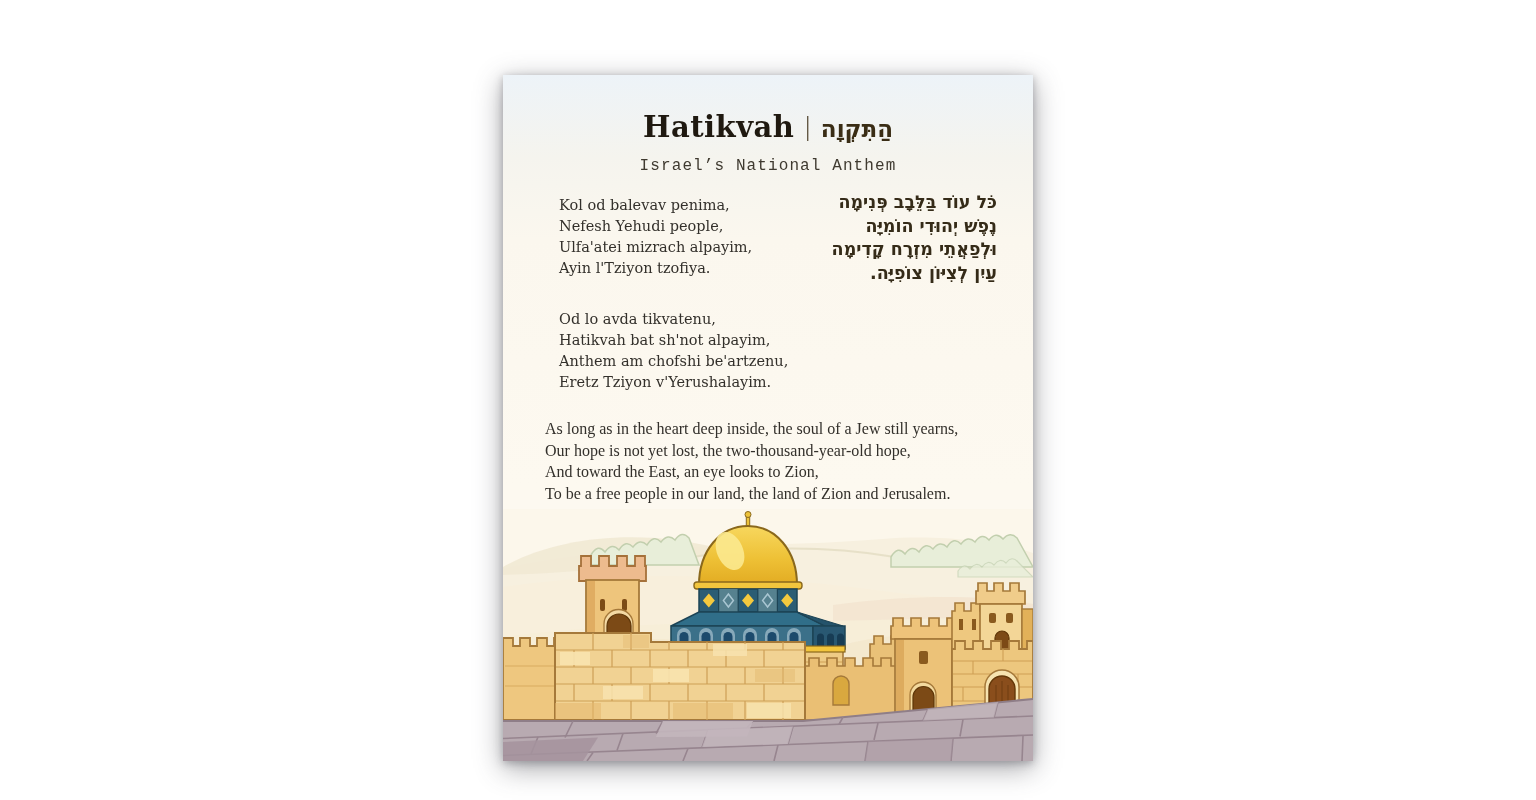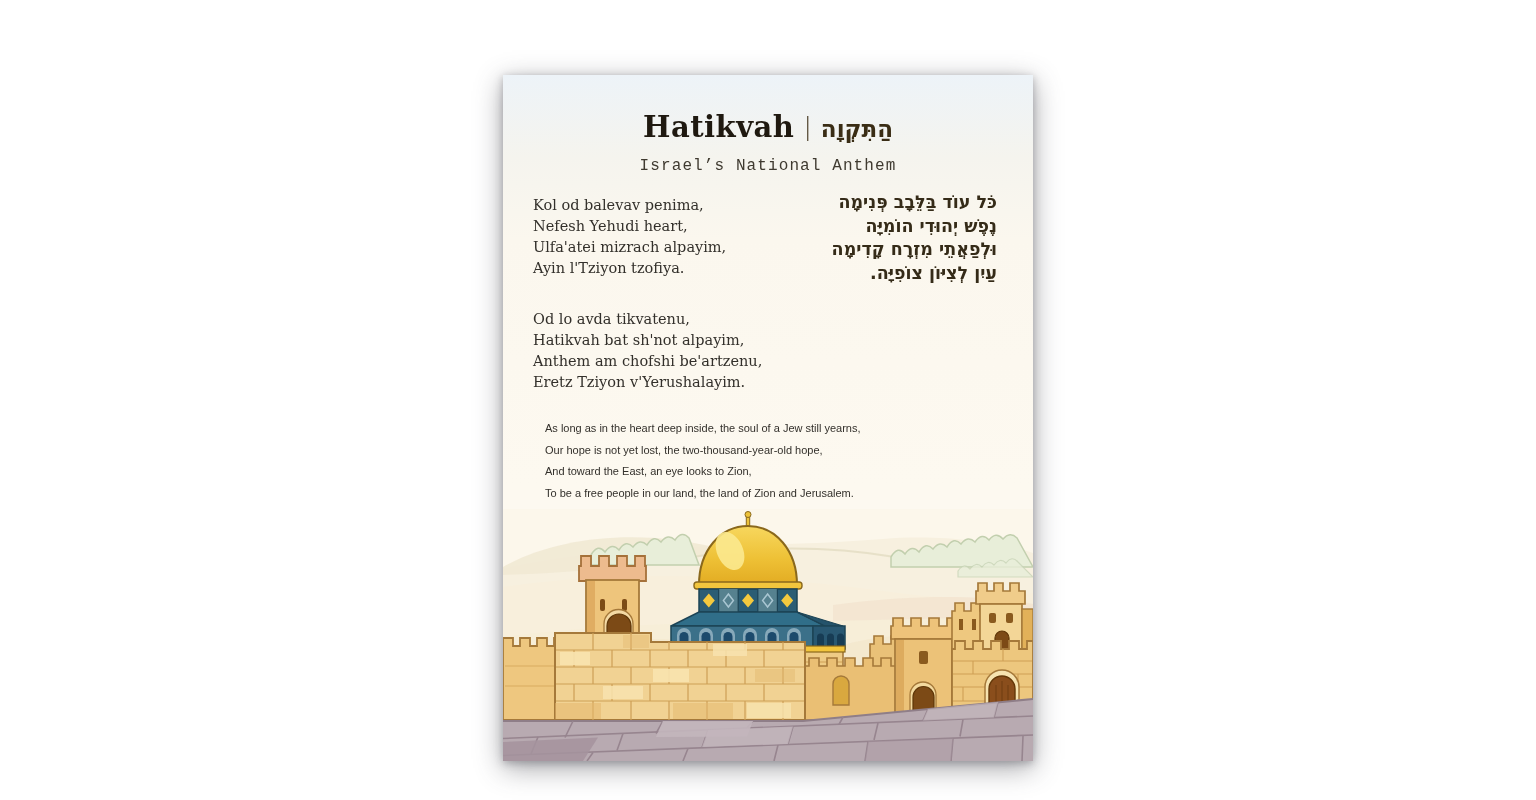--- a/index.html
+++ b/index.html
@@ -14,47 +14,47 @@
     box-shadow:0 7px 26px rgba(70,70,78,.48), 0 2px 8px rgba(70,70,78,.35);
     overflow:hidden;
     margin-top:18px;
   }
   .header{padding-top:34px;text-align:center;}
   .title-row{white-space:nowrap;line-height:36px;}
   .title-latin{font-family:"DejaVu Serif",serif;font-weight:700;font-size:29px;color:#1f1910;letter-spacing:.5px;}
   .title-sep{font-family:"DejaVu Sans",sans-serif;font-weight:300;font-size:25px;color:#4a3d26;margin:0 9px;position:relative;top:-2px;}
   .title-heb{font-family:"DejaVu Sans",sans-serif;font-weight:700;font-size:23px;color:#3a2d15;}
   .subtitle{margin-top:7px;font-family:Liberation Mono, monospace;font-size:16px;color:#3f3a30;letter-spacing:1.1px;}
-  .stanzas{margin-top:20px;padding:0 36px 0 30px;}
+  .stanzas{margin-top:20px;padding:0 36px 0 56px;}
   .stanza-row{display:flex;justify-content:space-between;align-items:flex-start;margin-bottom:24px;}
   .translit{font-family:"DejaVu Serif",serif;font-size:14.5px;line-height:21px;color:#33302b;}
   .hebrew{direction:rtl;text-align:right;font-family:"DejaVu Sans",sans-serif;font-weight:700;
           font-size:17.5px;line-height:23.5px;color:#352b18;margin-top:-4px;}
-  .translation{margin-top:25px;padding:0 36px 0 42px;font-family:Liberation Sans, sans-serif;
-               font-size:11px;line-height:21.5px;color:#33302b;}
+  .translation{margin-top:25px;padding:0 36px 0 42px;font-family:Liberation Serif, serif;
+               font-size:16px;line-height:21.5px;color:#33302b;}
   .illustration{position:absolute;left:0;bottom:0;width:530px;height:252px;display:block;}
 </style>
 </head>
 <body>
 
 <div class="stage">
   <div class="page">
 
     <div class="header">
       <div class="title-row">
         <span class="title-latin">Hatikvah</span><span class="title-sep">|</span><span class="title-heb">הַתִּקְוָה</span>
       </div>
       <div class="subtitle">Israel’s National Anthem</div>
     </div>
 
     <div class="stanzas">
       <div class="stanza-row">
         <div class="translit">
           <div>Kol od balevav penima,</div>
-          <div>Nefesh Yehudi heart,</div>
+          <div>Nefesh Yehudi people,</div>
           <div>Ulfa'atei mizrach alpayim,</div>
           <div>Ayin l'Tziyon tzofiya.</div>
         </div>
         <div class="hebrew">
           <div>כֹּל עוֹד בַּלֵּבָב פְּנִימָה</div>
           <div>נֶפֶשׁ יְהוּדִי הוֹמִיָּה</div>
           <div>וּלְפַאֲתֵי מִזְרָח קָדִימָה</div>
           <div>עַיִן לְצִיּוֹן צוֹפִיָּה.</div>
         </div>
       </div>

